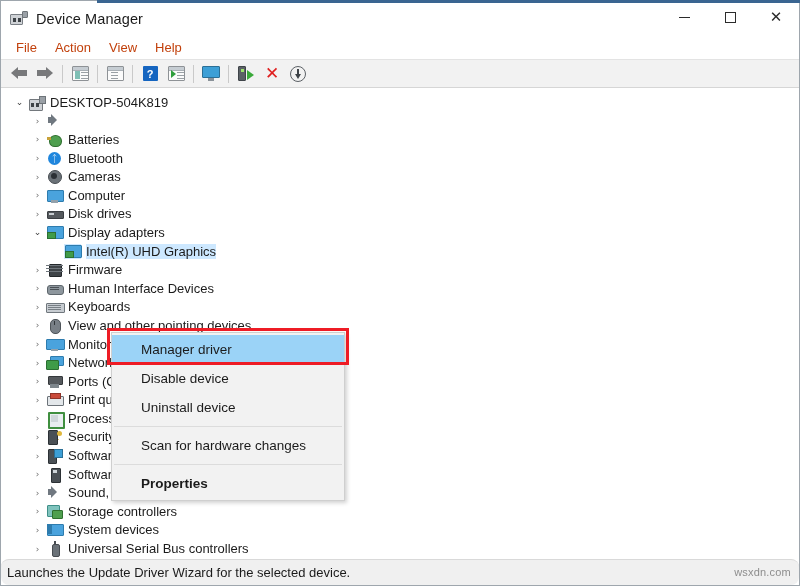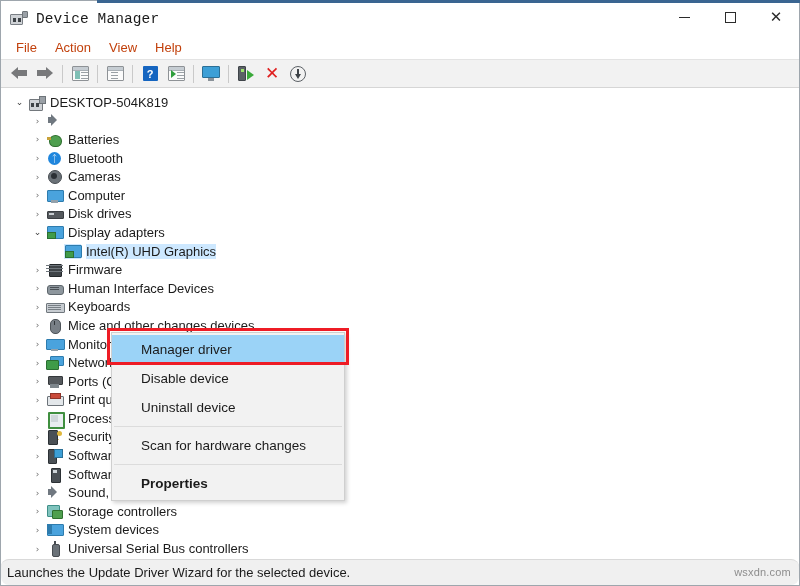--- a/index.html
+++ b/index.html
@@ -40,21 +40,21 @@
   .ti-dot1, .ti-dot2 {
     position: absolute; top: 8px; width: 3px; height: 4px; background: #3d4246;
   }
   .ti-dot1 { left: 3px; }
   .ti-dot2 { left: 8px; }
   .ti-plug {
     position: absolute; left: 12px; top: 1px; width: 6px; height: 7px;
     background: #9aa0a6; border: 1px solid #6e7479; border-radius: 1px;
   }
   .title-text {
-    font-size: 14.5px; color: #1b1b1b; letter-spacing: 0.1px; font-family: Liberation Mono, monospace;
+    font-size: 14.5px; color: #1b1b1b; letter-spacing: 0.1px;
   }
   .win-controls {
     margin-left: auto; display: flex; height: 36px;
   }
   .win-btn {
     width: 46px; height: 33px; display: flex; align-items: center; justify-content: center;
     color: #2b2b2b; font-size: 12px; line-height: 1;
   }
   .glyph-min { width: 11px; height: 1px; background: #2b2b2b; display: block; }
   .glyph-max { width: 11px; height: 11px; border: 1px solid #2b2b2b; display: block; }
@@ -579,21 +579,21 @@
             <span class="gi gi-kbd"></span>
           </span>
         <span class="row-label">Keyboards</span>
       </div>
 
       <div class="row l2">
         <span class="chev">›</span>
         <span class="row-icon">
             <span class="gi gi-mouse"></span>
           </span>
-        <span class="row-label">Mice and other changes devices</span>
+        <span class="row-label">View and other pointing devices</span>
       </div>
 
       <div class="row l2">
         <span class="chev">›</span>
         <span class="row-icon">
             <span class="gi gi-mon"></span>
           </span>
         <span class="row-label">Monitors</span>
       </div>
 

